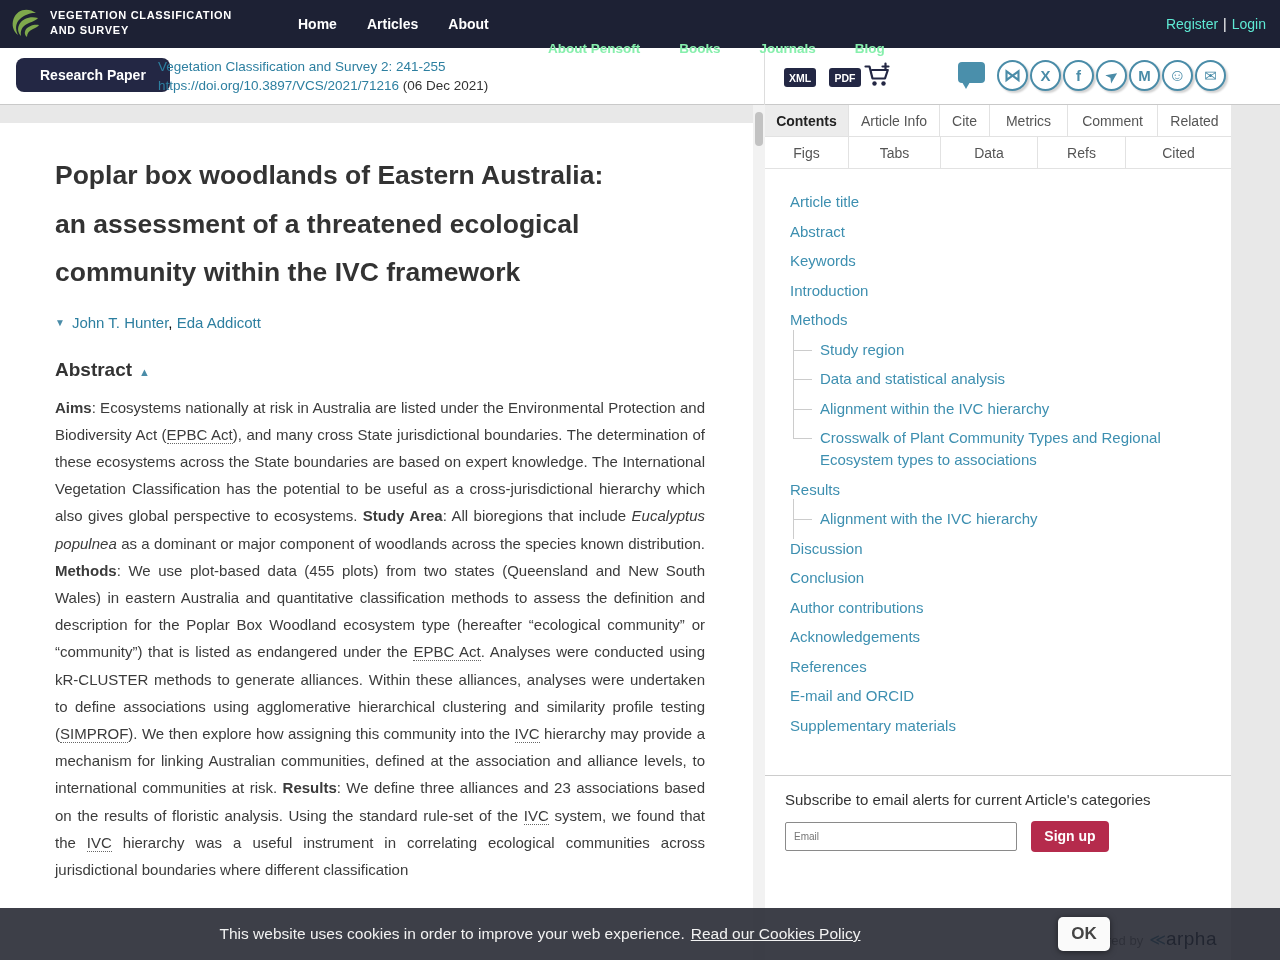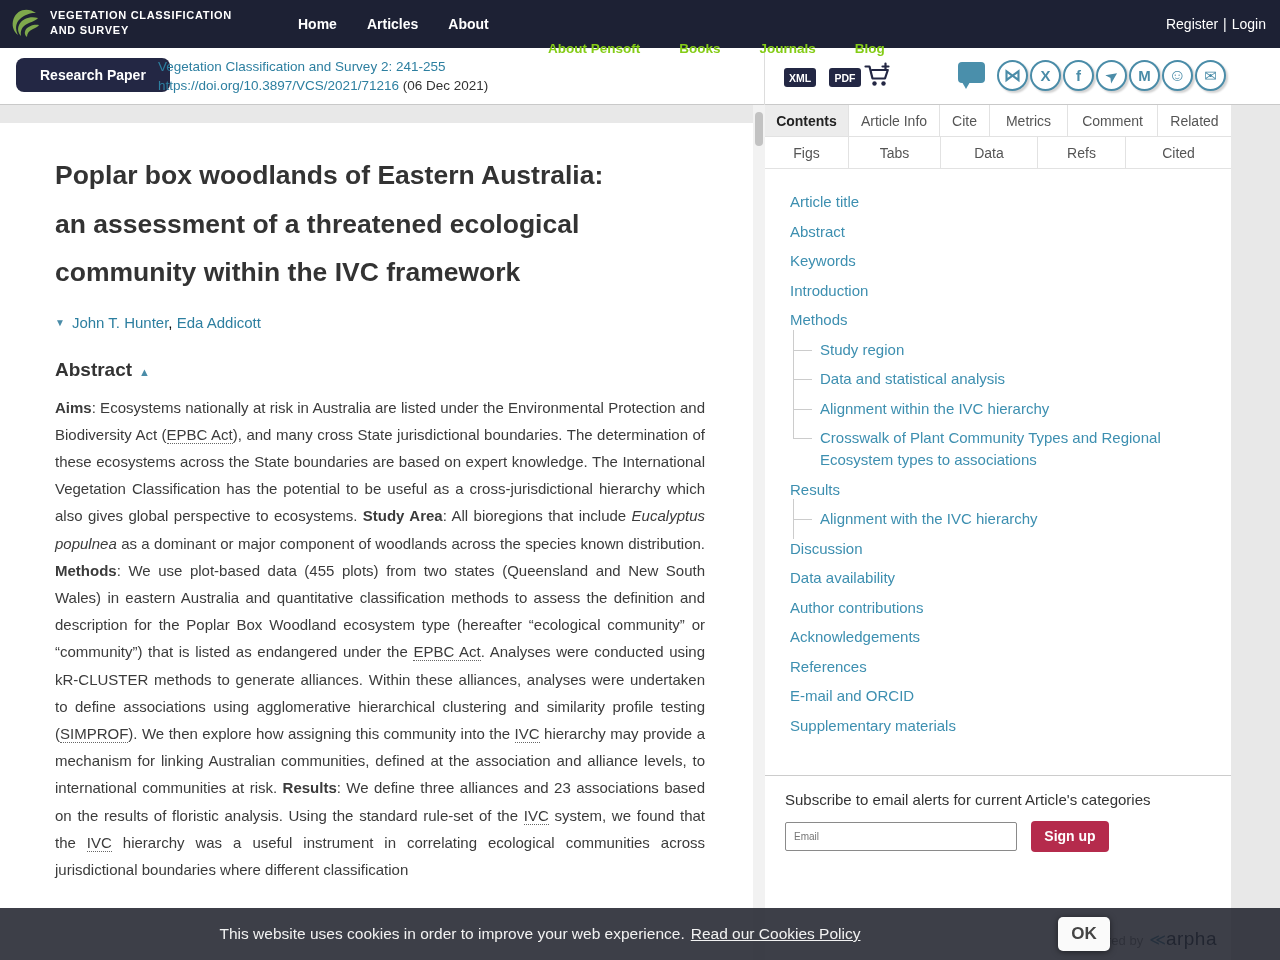--- a/index.html
+++ b/index.html
@@ -9,24 +9,24 @@
   a { cursor:pointer; }
 
   
   .topnav { position:absolute; top:0; left:0; width:1280px; height:48px; background:#1d2134; z-index:10; }
   .logo { position:absolute; left:10px; top:7px; display:flex; align-items:center; gap:8px; }
   .logo-icon svg { display:block; }
   .logo-text { color:#fff; font-size:11px; font-weight:bold; letter-spacing:.7px; line-height:15px; }
   .nav-links { position:absolute; left:298px; top:0; height:48px; display:flex; gap:30px; align-items:center; }
   .nav-link { color:#fff; font-size:14px; font-weight:bold; text-decoration:none; }
   .menu-buttons { position:absolute; left:529px; top:0; height:48px; display:flex; }
-  .menu-btn { background:#58585a; color:#84cc16; font-size:13.5px; font-weight:bold; display:flex; align-items:center; padding:0 19px; border-right:1px solid #47474a;margin-top:48px; }
+  .menu-btn { background:#58585a; color:#86efac; font-size:13.5px; font-weight:bold; display:flex; align-items:center; padding:0 19px; border-right:1px solid #47474a;margin-top:48px; }
   .menu-btn:last-child { border-right:none; }
   .auth { position:absolute; right:14px; top:0; height:48px; display:flex; align-items:center; color:#fff; font-size:14px; gap:5px; }
-  .auth a { color:#ffffff; text-decoration:none; }
+  .auth a { color:#5eead4; text-decoration:none; }
 
   
   .header-strip { position:absolute; top:48px; left:0; width:1280px; height:57px; background:#ffffff; border-bottom:1px solid #c9c9c9; }
   .header-divider { position:absolute; left:764px; top:0; height:57px; border-left:1px solid #ddd; }
   .badge { position:absolute; left:16px; top:10px; height:34px; background:#232744; border-radius:8px; color:#fff; font-weight:bold; font-size:14px; display:flex; align-items:center; padding:0 24px; }
   .citation { position:absolute; left:158px; top:9px; font-size:13.5px; line-height:19px; }
   .citation a { color:#2d7fa0; text-decoration:none; }
   .cite-date { color:#333; }
   .mini-btn { position:absolute; top:20px; width:32px; height:19px; background:#232744; border-radius:3px; color:#fff; font-size:10.5px; font-weight:bold; display:flex; align-items:center; justify-content:center; border:none; }
   .xml-btn { left:784px; }
@@ -214,21 +214,21 @@
         <div class="toc-item"><a>Keywords</a></div>
         <div class="toc-item"><a>Introduction</a></div>
         <div class="toc-item"><a>Methods</a></div>
         <div class="toc-item toc-sub tree-mid"><a>Study region</a></div>
         <div class="toc-item toc-sub tree-mid"><a>Data and statistical analysis</a></div>
         <div class="toc-item toc-sub tree-mid"><a>Alignment within the IVC hierarchy</a></div>
         <div class="toc-item toc-sub tree-last"><a>Crosswalk of Plant Community Types and Regional Ecosystem types to associations</a></div>
         <div class="toc-item"><a>Results</a></div>
         <div class="toc-item toc-sub tree-mid"><a>Alignment with the IVC hierarchy</a></div>
         <div class="toc-item"><a>Discussion</a></div>
-        <div class="toc-item"><a>Data availability</a></div>
+        <div class="toc-item"><a>Conclusion</a></div>
         <div class="toc-item"><a>Author contributions</a></div>
         <div class="toc-item"><a>Acknowledgements</a></div>
         <div class="toc-item"><a>References</a></div>
         <div class="toc-item"><a>E-mail and ORCID</a></div>
         <div class="toc-item"><a>Supplementary materials</a></div>
       </div>
     <hr class="sidebar-hr">
     <div class="subscribe">
       <div class="subscribe-head">Subscribe to email alerts for current Article's categories</div>
       <div class="subscribe-row">

